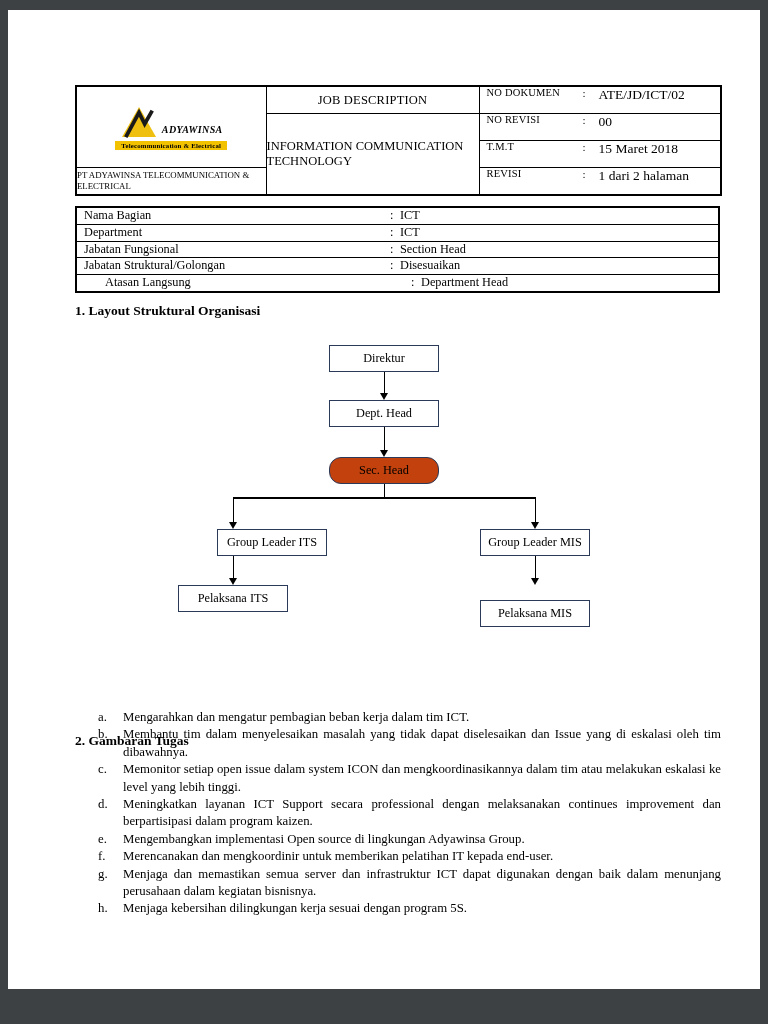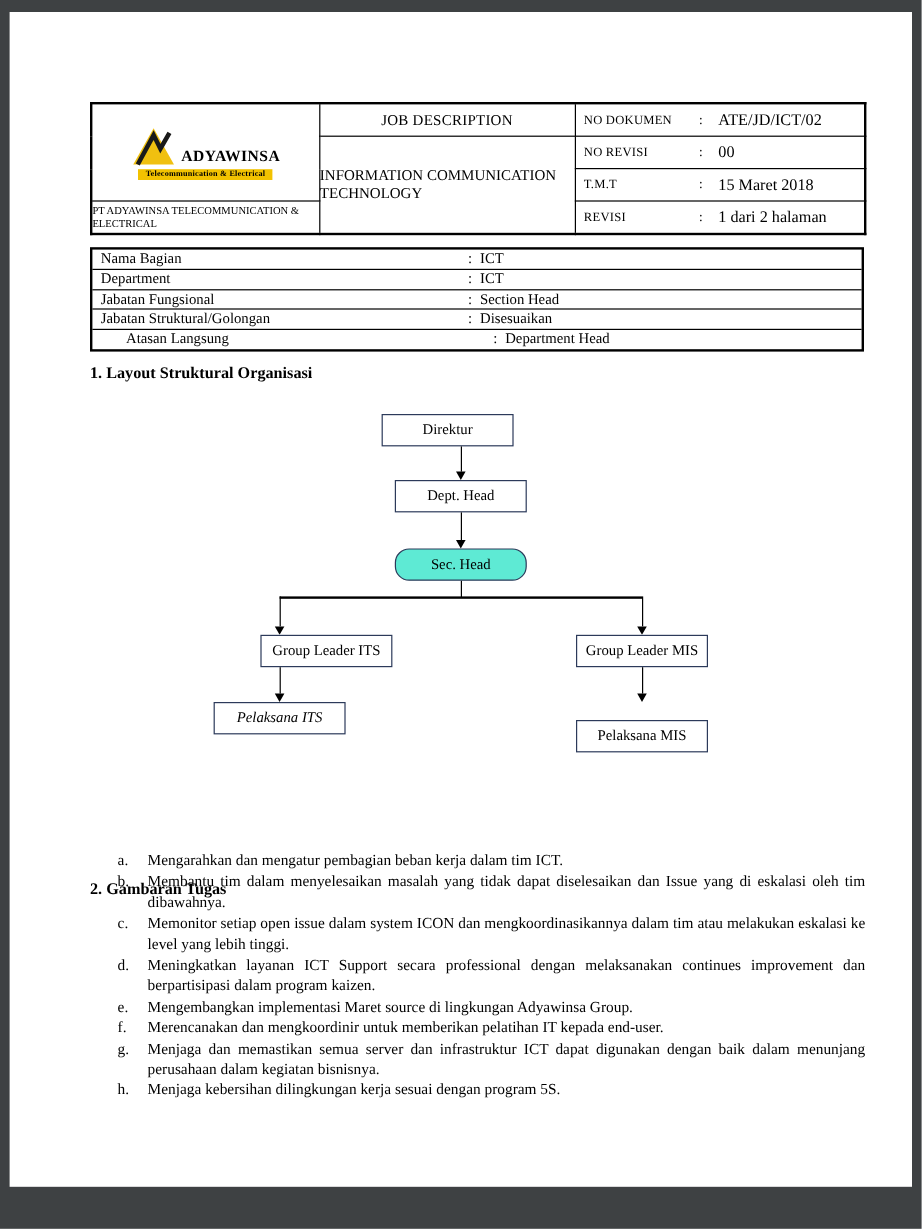--- a/index.html
+++ b/index.html
@@ -24,31 +24,31 @@
     border-collapse:collapse; table-layout:fixed;
     border:2px solid #000;
   }
   .header-table td {
     border:1px solid #000;
     padding:0; height:26px; vertical-align:middle;
   }
   .logo-cell { text-align:center; }
   .logo-wrap { display:flex; flex-direction:column; align-items:center; justify-content:center; }
   .logo-top { display:flex; align-items:center; gap:4px; }
-  .brand { font-weight:bold; font-size:13px; letter-spacing:0.4px;margin-top:16px; }
+  .brand { font-weight:bold; font-style:italic; font-size:10px; letter-spacing:0.4px;margin-top:16px; }
   .tagline {
     display:inline-block; background:#f2c200; color:#000;
     font-size:6.8px; font-weight:bold; letter-spacing:0.2px;
     padding:1px 6px; margin-top:2px;
   }
   .title-cell { text-align:center; font-size:12.5px; letter-spacing:0.2px; }
   .subtitle-cell { text-align:left; font-size:12.5px; padding:0 18px; }
   .company-cell { text-align:left; font-size:8.8px; line-height:1.3; padding:2px 8px; }
   .meta-cell { position:relative; }
-  .meta-row { display:flex; align-items:center; height:100%; padding-left:7px; }
+  .meta-row { display:flex; align-items:flex-start; height:100%; padding-left:7px; }
   .meta-label { font-size:10.5px; width:96px; flex:none; letter-spacing:0.2px; }
   .meta-colon { font-size:11px; }
   .meta-value { font-size:13.5px; margin-left:13px; white-space:nowrap; }
 
   
   .info-table {
     position:absolute; left:67px; top:196px;
     width:645px; border:2px solid #000;
     box-sizing:border-box;
   }
@@ -68,27 +68,27 @@
   #h2 { top:675px;margin-top:48px; }
 
   
   .org-box {
     position:absolute; width:110px; height:27px;
     border:1px solid #2c3a5a; background:#fff;
     box-sizing:border-box;
     display:flex; align-items:center; justify-content:center;
     font-size:12.3px;
   }
-  #box-sec { background:#5eead4;border-radius:12px; }
-  #box-direktur { left:310px; top:335px; }
+  #box-sec { background:#c2410c;border-radius:12px; }
+  #box-direktur { left:321px; top:335px; }
   #box-dept     { left:321px; top:390px; }
   #box-sec      { left:321px; top:447px; }
   #box-gl-its   { left:170px; top:519px;margin-left:39px; }
   #box-gl-mis   { left:472px; top:519px; }
-  #box-p-its    { left:170px; top:575px;font-style:italic; }
+  #box-p-its    { left:170px; top:575px; }
   #box-p-mis    { left:472px; top:575px;margin-top:15px; }
   .vl { position:absolute; width:1.5px; background:#000; }
   .hl { position:absolute; height:1.5px; background:#000; }
   .ah {
     position:absolute; width:0; height:0;
     border-left:4.5px solid transparent;
     border-right:4.5px solid transparent;
     border-top:7px solid #000;
   }
 
@@ -239,21 +239,21 @@
     <div class="task">
       <span class="task-letter">c.</span>
       <span class="task-text">Memonitor setiap open issue dalam system ICON dan mengkoordinasikannya dalam tim atau melakukan eskalasi ke level yang lebih tinggi.</span>
     </div>
     <div class="task">
       <span class="task-letter">d.</span>
       <span class="task-text">Meningkatkan layanan ICT Support secara professional dengan melaksanakan continues improvement dan berpartisipasi dalam program kaizen.</span>
     </div>
     <div class="task">
       <span class="task-letter">e.</span>
-      <span class="task-text">Mengembangkan implementasi Maret source di lingkungan Adyawinsa Group.</span>
+      <span class="task-text">Mengembangkan implementasi Open source di lingkungan Adyawinsa Group.</span>
     </div>
     <div class="task">
       <span class="task-letter">f.</span>
       <span class="task-text">Merencanakan dan mengkoordinir untuk memberikan pelatihan IT kepada end-user.</span>
     </div>
     <div class="task">
       <span class="task-letter">g.</span>
       <span class="task-text">Menjaga dan memastikan semua server dan infrastruktur ICT dapat digunakan dengan baik dalam menunjang perusahaan dalam kegiatan bisnisnya.</span>
     </div>
     <div class="task">

